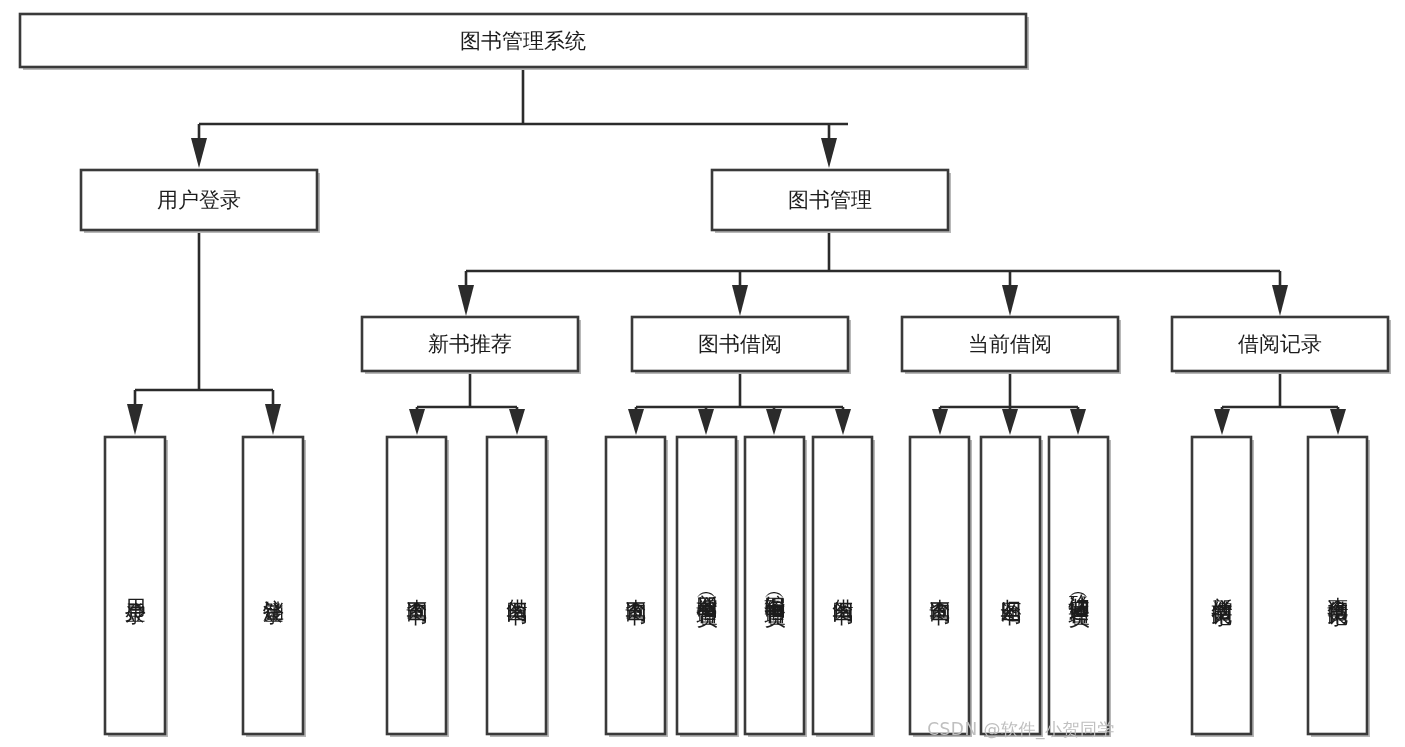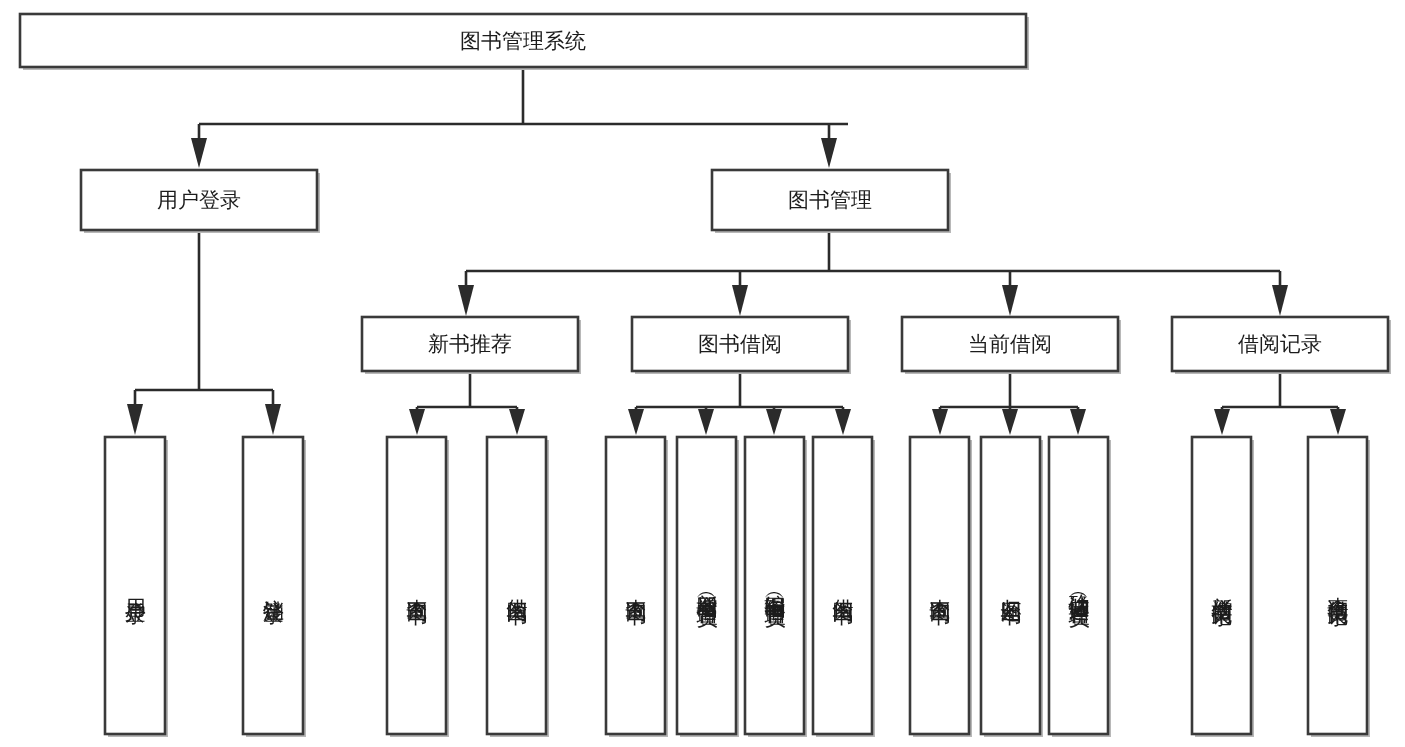--- a/index.html
+++ b/index.html
@@ -273,14 +273,15 @@
   <div class="vlabel" style="left:745px; top:437px; width:59px; height:297px;">编辑图书（管理员）</div>
   <div class="vlabel" style="left:813px; top:437px; width:59px; height:297px;">借阅图书</div>
 
   <div class="vlabel" style="left:910px; top:437px; width:59px; height:297px;">查询图书</div>
   <div class="vlabel" style="left:981px; top:437px; width:59px; height:297px;">归还图书</div>
   <div class="vlabel" style="left:1049px; top:437px; width:59px; height:297px;">确认归还（管理员）</div>
 
   <div class="vlabel" style="left:1192px; top:437px; width:59px; height:297px;">新增借阅记录</div>
   <div class="vlabel" style="left:1308px; top:437px; width:59px; height:297px;">查询借阅记录</div>
 
+  <div class="watermark">CSDN @软件_小贺同学</div>
 
 </div>
 
 </body></html>

